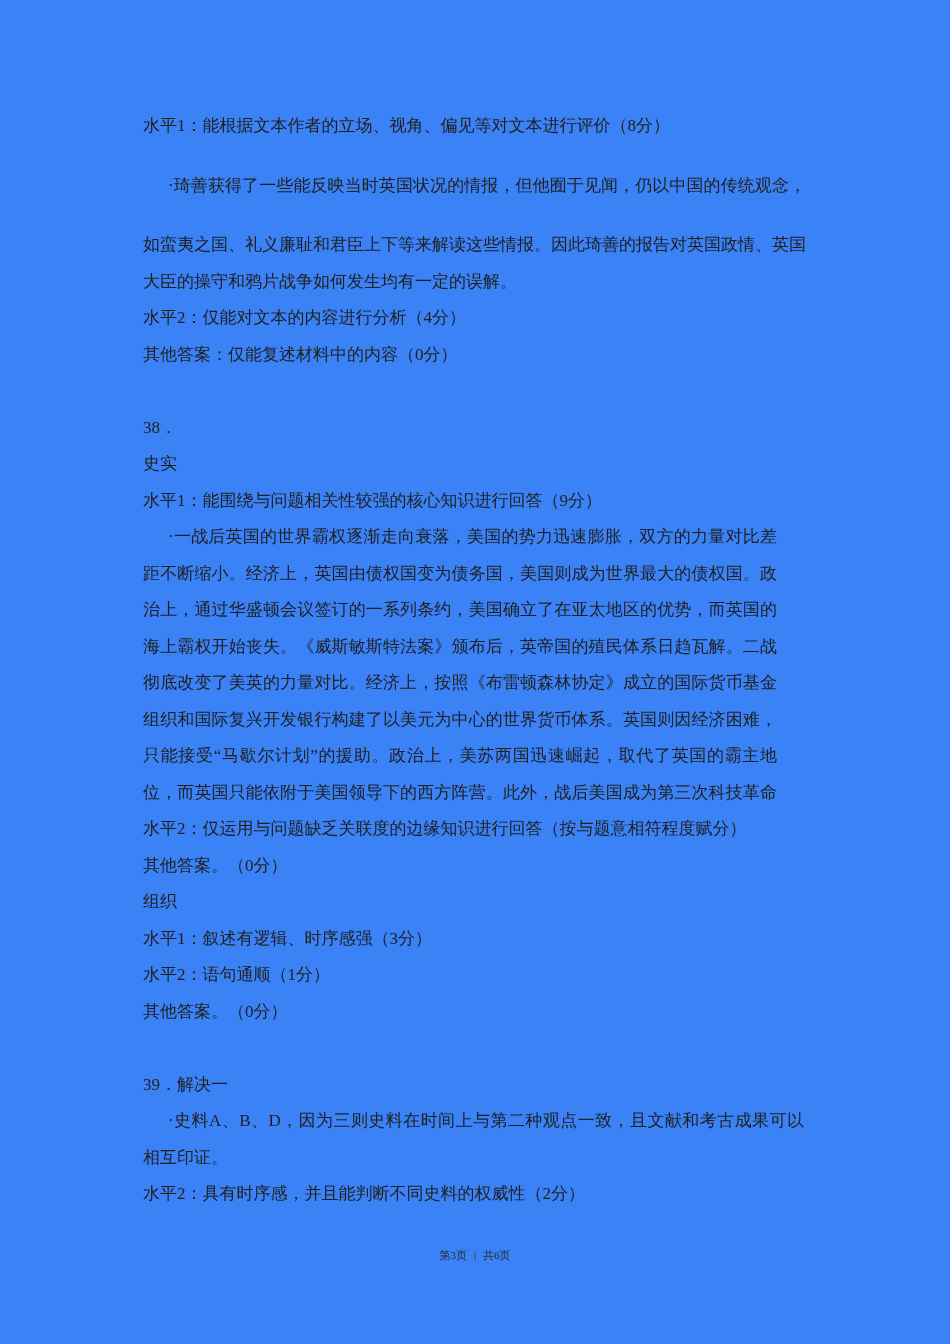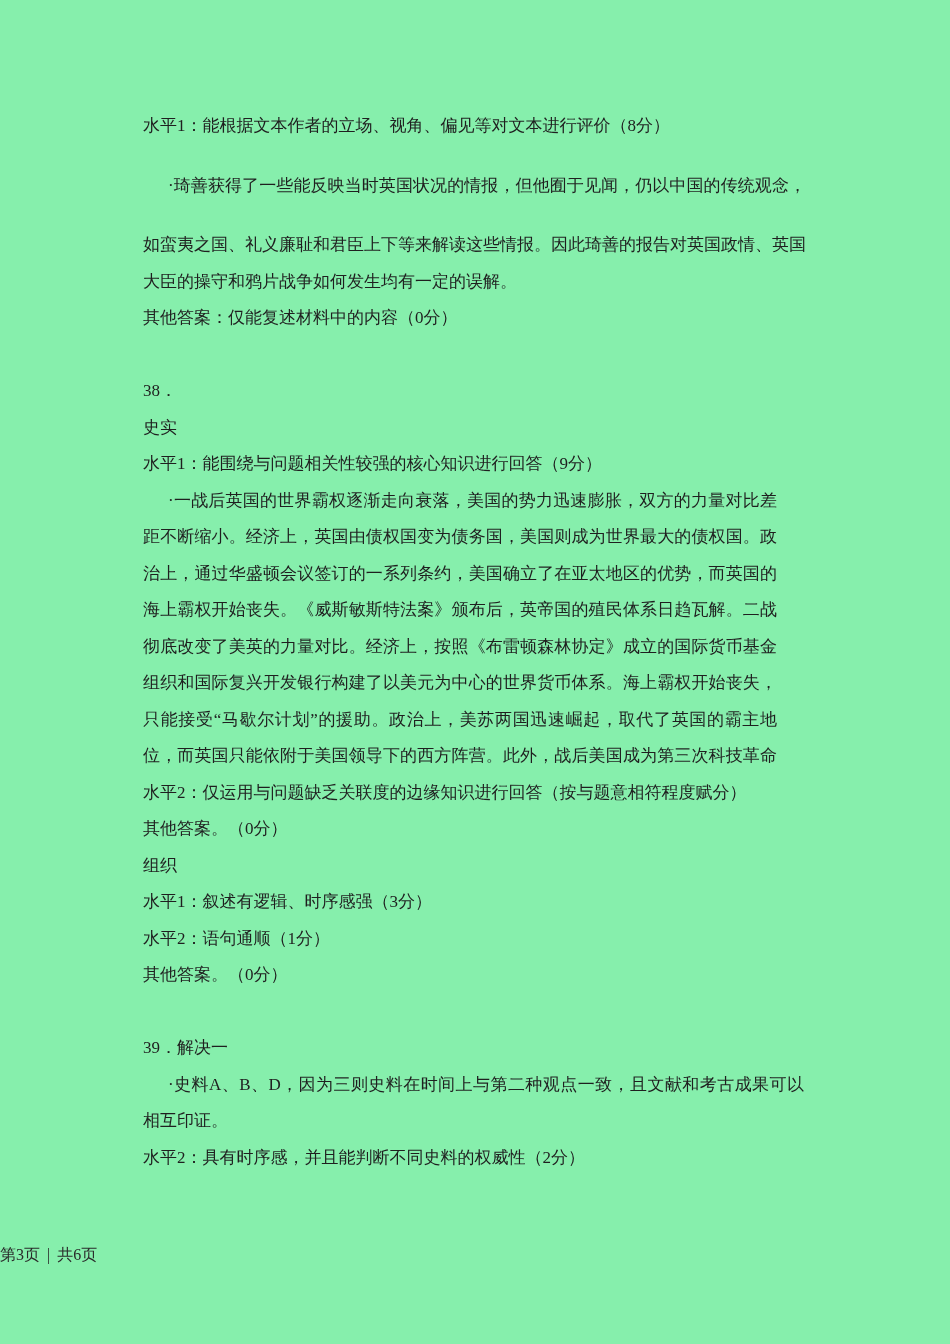--- a/index.html
+++ b/index.html
@@ -13,21 +13,21 @@
     position: relative;
     overflow: hidden;
     font-family: "Liberation Serif", "DejaVu Serif", serif;
     color: #1f1f1f;
   }
   .page {
     position: absolute;
     left: 0; top: 0;
     width: 950px;
     height: 1344px;
-    background: #86efac;
+    background: #3b82f6;
   }
   .content {
     position: absolute;
     left: 143px;
     top: 108px;
   }
   .ln {
     height: 36.5px;
     line-height: 36.5px;
     font-size: 17px;
@@ -44,46 +44,48 @@
   .w1 { width: 663px; margin-top: 23px; }  
   .w2 { width: 634px; }  
   .w3 { width: 661px; }  
   .ind { text-indent: 25px; } 
   .blank {  }
   .footer {
     position: absolute;
     left: 0;
     top: 1244px;
     width: 950px;
-    font-size: 16px;
+    text-align: center;
+    font-size: 11px;
     line-height: 22px;
     color: #2a2a2a;
   }
   .footer .sep { margin: 0 7px; }
 </style>
 </head>
 <body>
 
 <div class="page">
   <div class="content">
     <div class="ln">水平1：能根据文本作者的立场、视角、偏见等对文本进行评价（8分）</div>
     <div class="ln jst w1 ind">·琦善获得了一些能反映当时英国状况的情报，但他囿于见闻，仍以中国的传统观念，</div>
     <div class="ln jst w1">如蛮夷之国、礼义廉耻和君臣上下等来解读这些情报。因此琦善的报告对英国政情、英国</div>
     <div class="ln">大臣的操守和鸦片战争如何发生均有一定的误解。</div>
+    <div class="ln">水平2：仅能对文本的内容进行分析（4分）</div>
     <div class="ln">其他答案：仅能复述材料中的内容（0分）</div>
     <div class="ln blank"></div>
     <div class="ln">38．</div>
     <div class="ln">史实</div>
     <div class="ln">水平1：能围绕与问题相关性较强的核心知识进行回答（9分）</div>
     <div class="ln jst w2 ind">·一战后英国的世界霸权逐渐走向衰落，美国的势力迅速膨胀，双方的力量对比差</div>
     <div class="ln jst w2">距不断缩小。经济上，英国由债权国变为债务国，美国则成为世界最大的债权国。政</div>
     <div class="ln jst w2">治上，通过华盛顿会议签订的一系列条约，美国确立了在亚太地区的优势，而英国的</div>
     <div class="ln jst w2">海上霸权开始丧失。《威斯敏斯特法案》颁布后，英帝国的殖民体系日趋瓦解。二战</div>
     <div class="ln jst w2">彻底改变了美英的力量对比。经济上，按照《布雷顿森林协定》成立的国际货币基金</div>
-    <div class="ln jst w2">组织和国际复兴开发银行构建了以美元为中心的世界货币体系。海上霸权开始丧失，</div>
+    <div class="ln jst w2">组织和国际复兴开发银行构建了以美元为中心的世界货币体系。英国则因经济困难，</div>
     <div class="ln jst w2">只能接受“马歇尔计划”的援助。政治上，美苏两国迅速崛起，取代了英国的霸主地</div>
     <div class="ln jst w2">位，而英国只能依附于美国领导下的西方阵营。此外，战后美国成为第三次科技革命</div>
     <div class="ln">水平2：仅运用与问题缺乏关联度的边缘知识进行回答（按与题意相符程度赋分）</div>
     <div class="ln">其他答案。（0分）</div>
     <div class="ln">组织</div>
     <div class="ln">水平1：叙述有逻辑、时序感强（3分）</div>
     <div class="ln">水平2：语句通顺（1分）</div>
     <div class="ln">其他答案。（0分）</div>
     <div class="ln blank"></div>
     <div class="ln">39．解决一</div>

